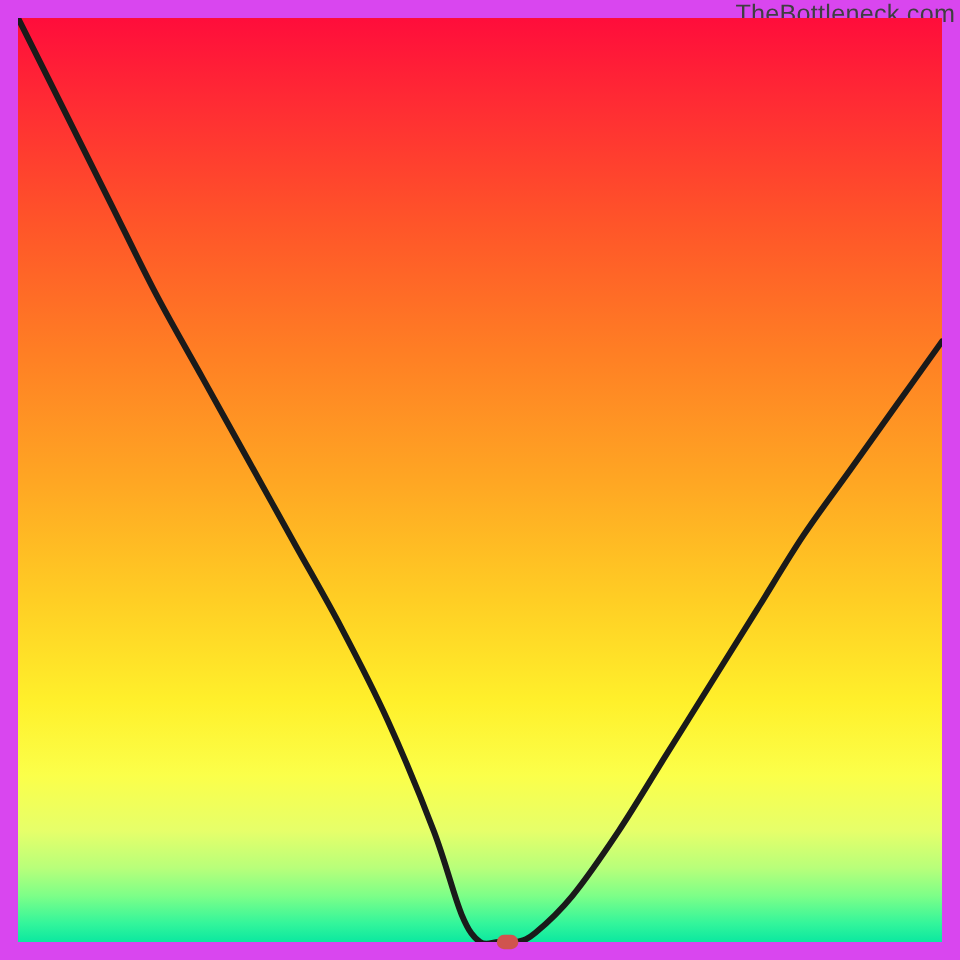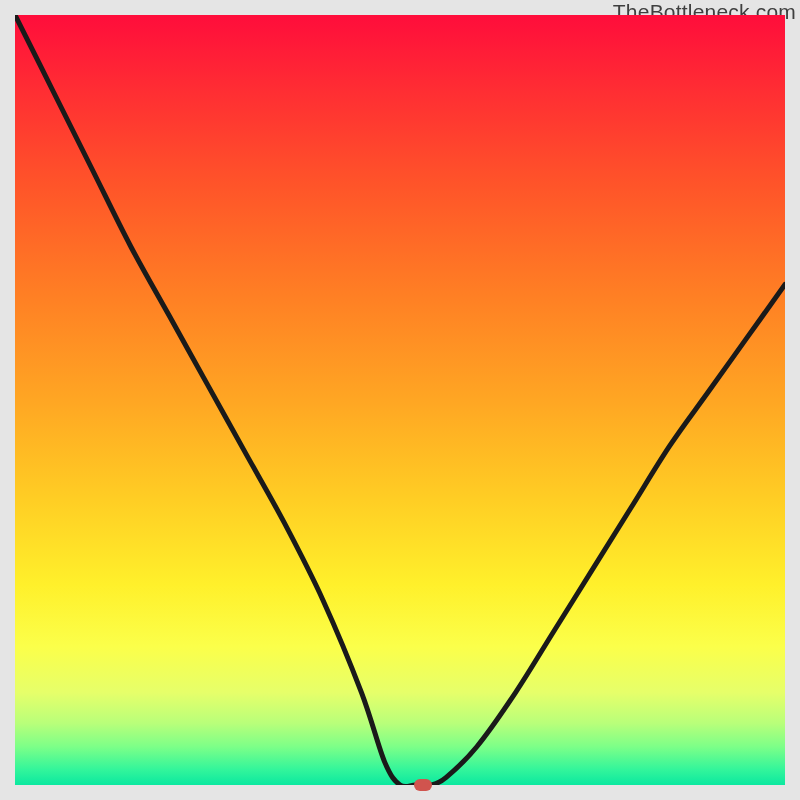--- a/index.html
+++ b/index.html
@@ -8,21 +8,21 @@
     width: 800px;
     height: 800px;
     background: #000;
     font-family: Arial, Helvetica, sans-serif;
     overflow: hidden;
   }
   .frame {
     position: relative;
     width: 800px;
     height: 800px;
-    background: #e5e5e5;
+    background: #d946ef;
   }
   .plot {
     position: absolute;
     left: 15px;
     top: 15px;
     width: 770px;
     height: 770px;
     
     background: linear-gradient(
       to bottom,

